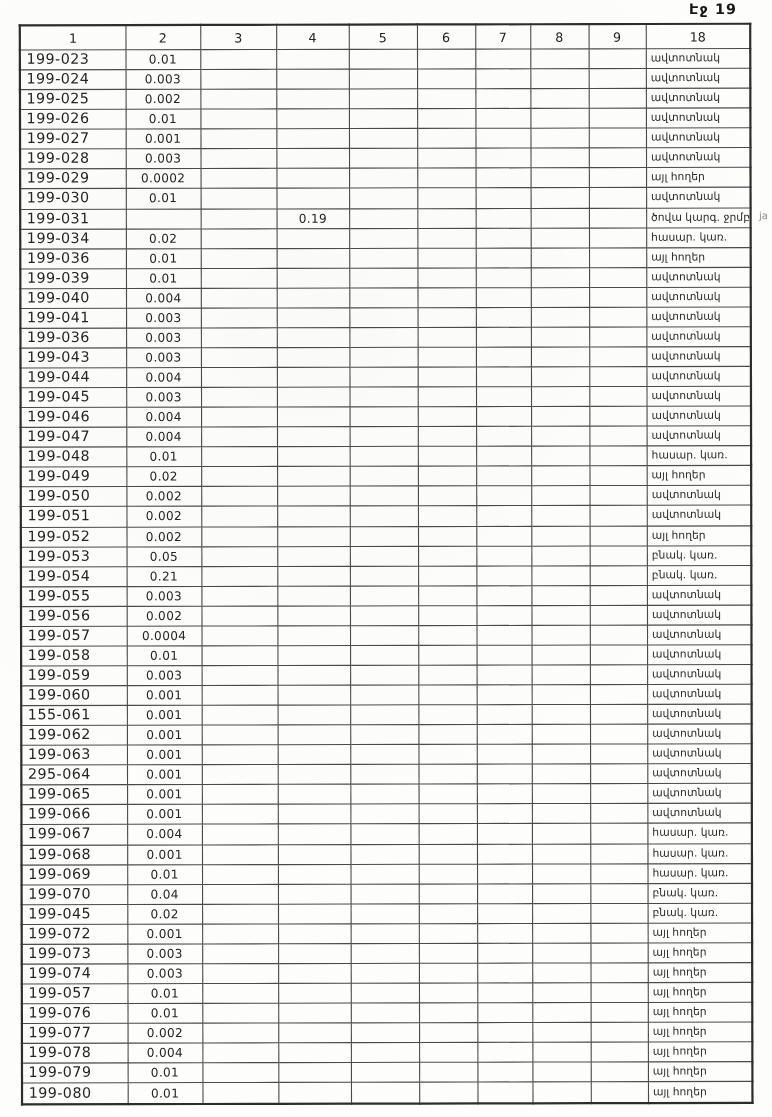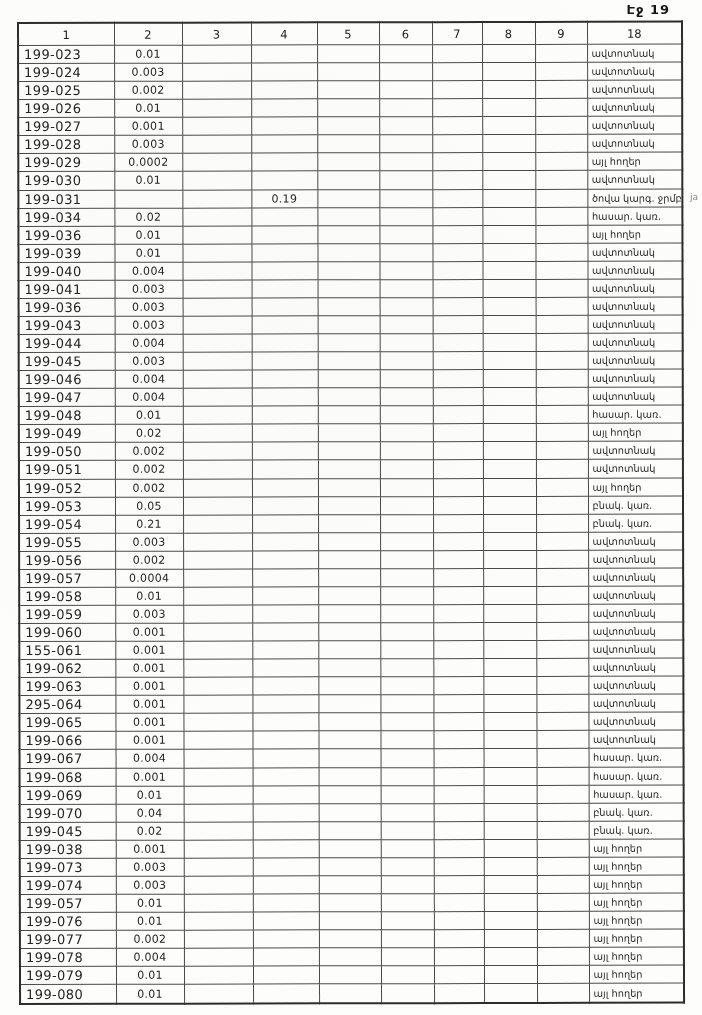--- a/index.html
+++ b/index.html
@@ -648,21 +648,21 @@
           <td class="c2"></td>
           <td class="c3"></td>
           <td class="c4"></td>
           <td class="c5"></td>
           <td class="c6"></td>
           <td class="c7"></td>
           <td class="c8"></td>
           <td class="c9">բնակ. կառ.</td>
         </tr>
         <tr>
-          <td class="c0">199-038</td>
+          <td class="c0">199-072</td>
           <td class="c1">0.001</td>
           <td class="c2"></td>
           <td class="c3"></td>
           <td class="c4"></td>
           <td class="c5"></td>
           <td class="c6"></td>
           <td class="c7"></td>
           <td class="c8"></td>
           <td class="c9">այլ հողեր</td>
         </tr>

